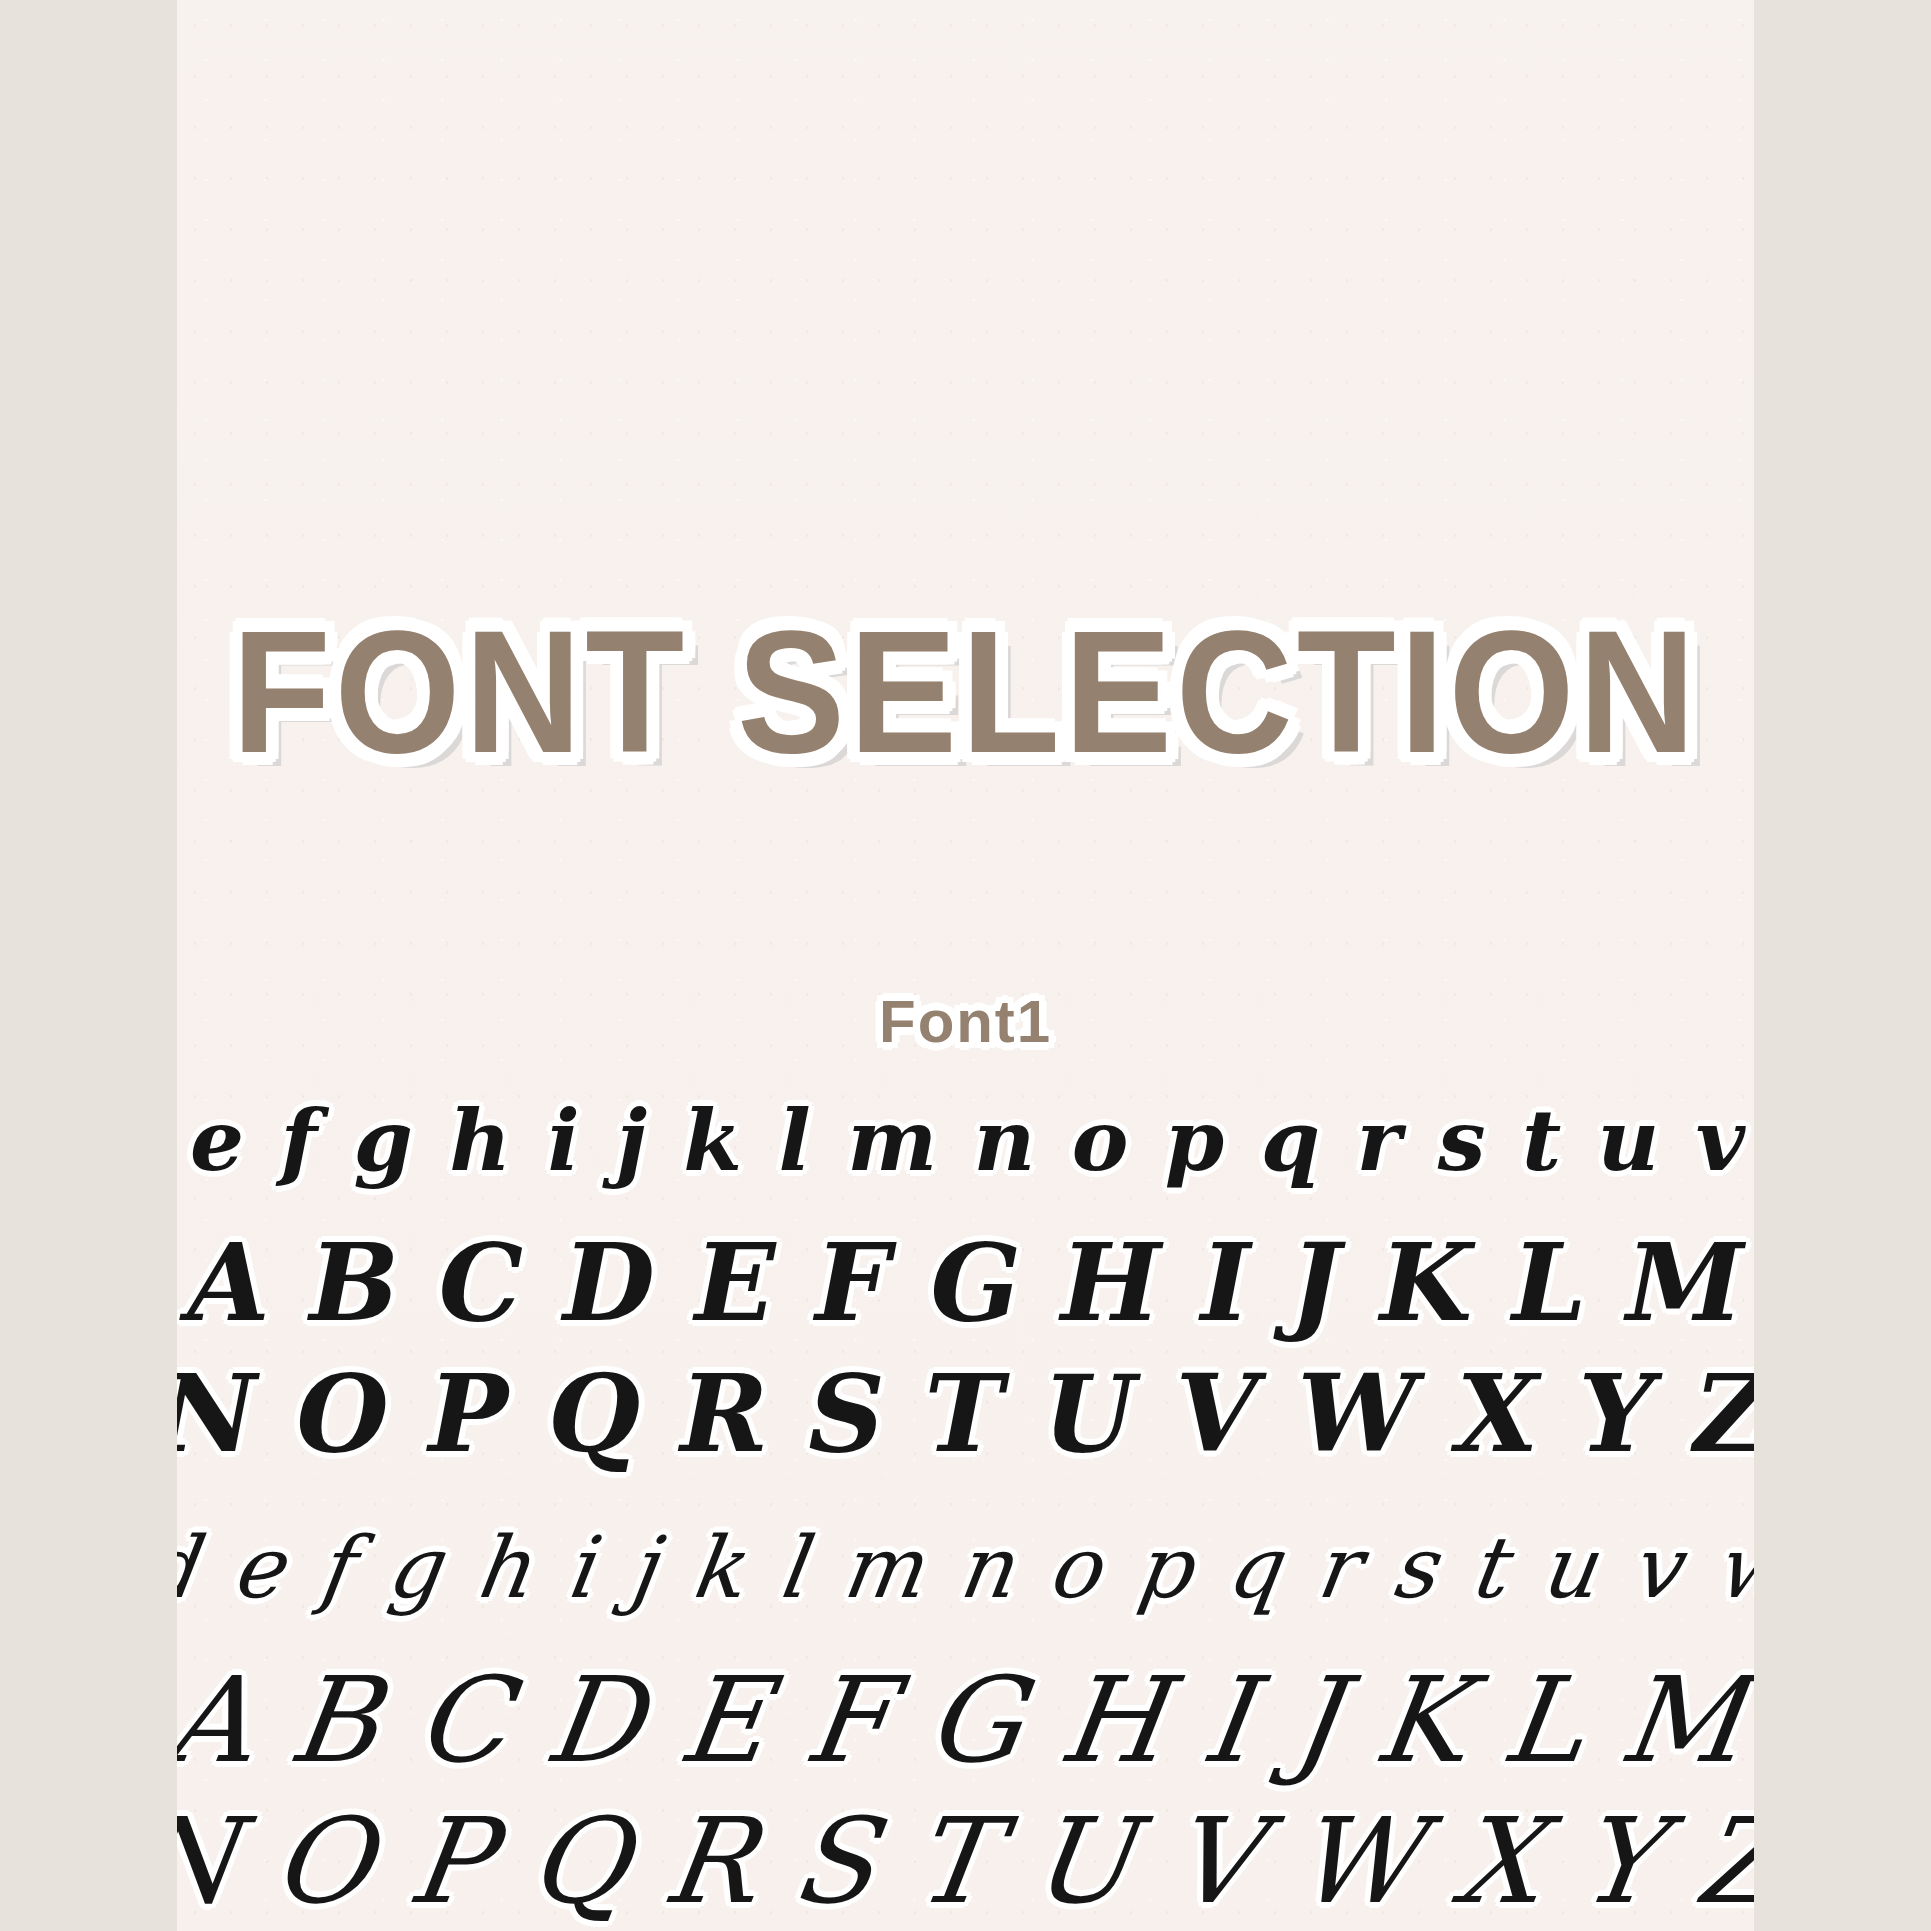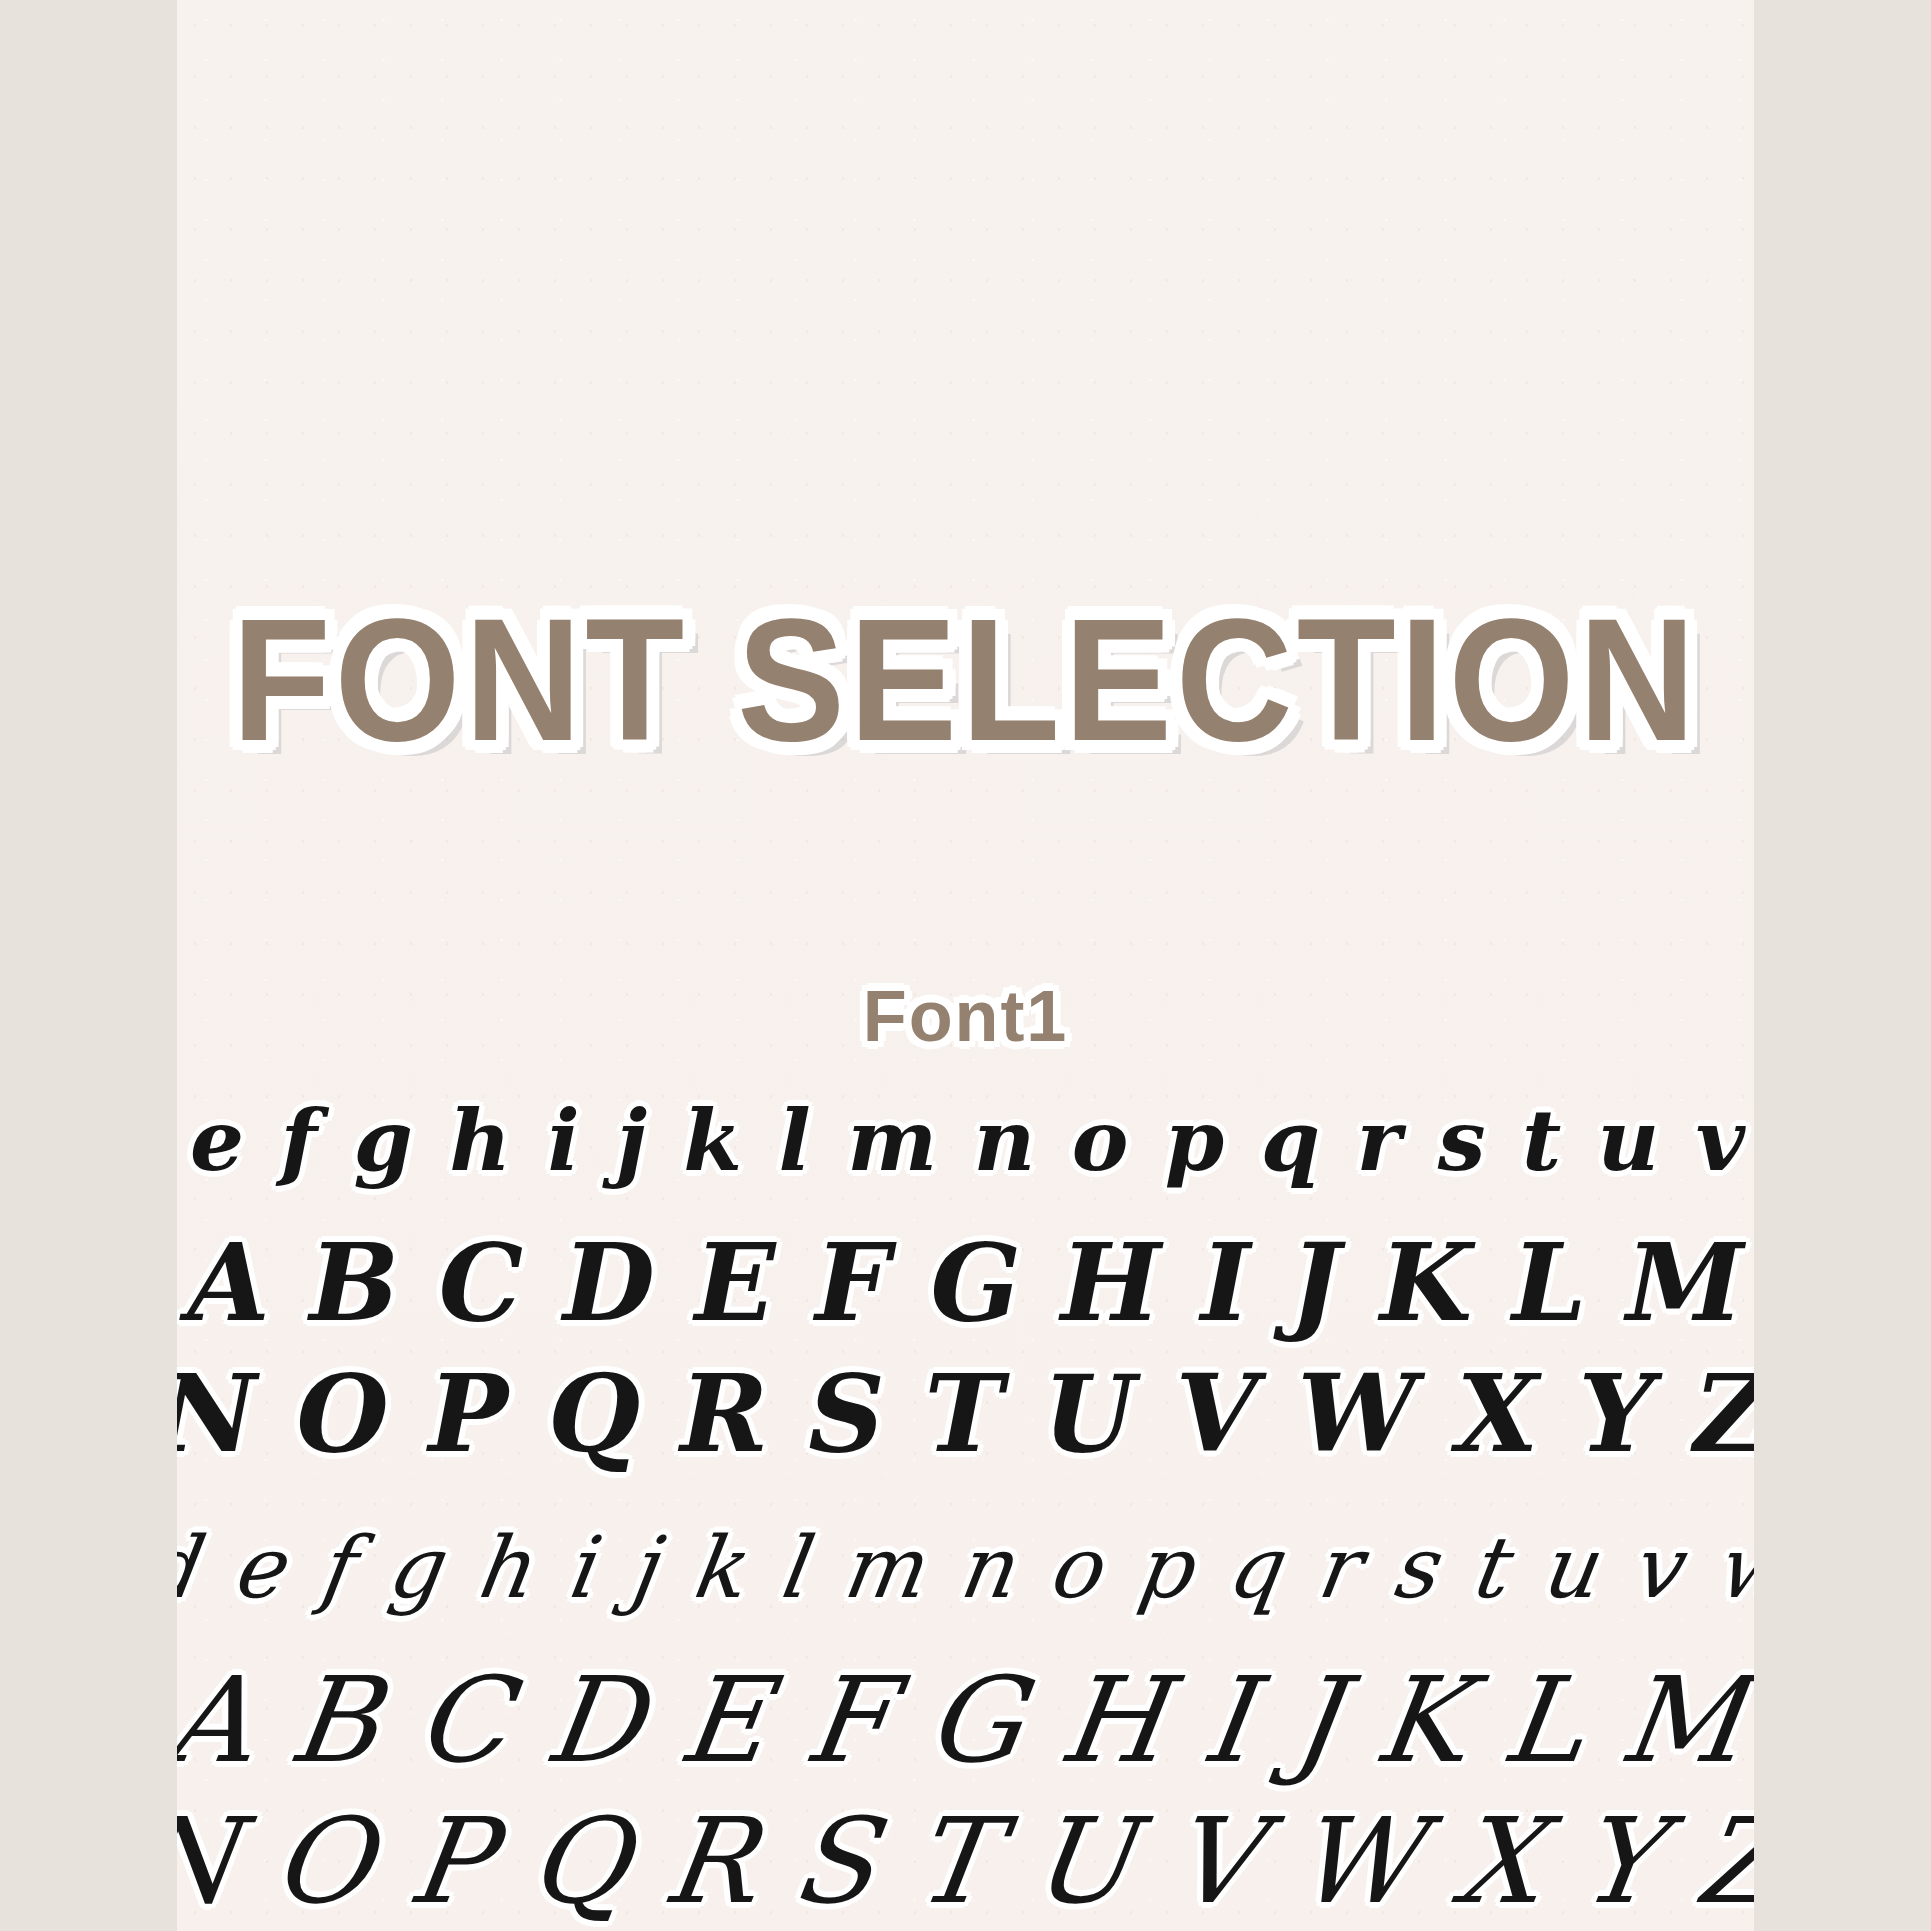--- a/index.html
+++ b/index.html
@@ -40,21 +40,21 @@
       -12.6px 0 0 #ffffff, 12.6px 0 0 #ffffff, 0 -12.6px 0 #ffffff, 0 12.6px 0 #ffffff,
       -9.7px -9.7px 0 #ffffff, 9.7px -9.7px 0 #ffffff, -9.7px 9.7px 0 #ffffff, 9.7px 9.7px 0 #ffffff,
       -12.6px 6.8px 0 #ffffff, 12.6px 6.8px 0 #ffffff, -6.8px -12.6px 0 #ffffff, 6.8px 12.6px 0 #ffffff,
       15.4px 13.5px 0 rgba(146, 150, 160, 0.28);
   }
 
   .section-label {
     margin: 0;
     font-family: "Liberation Sans", sans-serif;
     font-weight: 900;
-    font-size: 72px;
+    font-size: 60px;
     line-height: 1.0;
     letter-spacing: 1.9px;
     text-shadow:
       -7.7px 0 0 #ffffff, 7.7px 0 0 #ffffff, 0 -7.7px 0 #ffffff, 0 7.7px 0 #ffffff,
       -5.8px -5.8px 0 #ffffff, 5.8px -5.8px 0 #ffffff, -5.8px 5.8px 0 #ffffff, 5.8px 5.8px 0 #ffffff;
   }
   .section1 .section-label { margin-top: 218px; }
   .section2 .section-label { margin-top: 243px; }
 
   .font-section {

